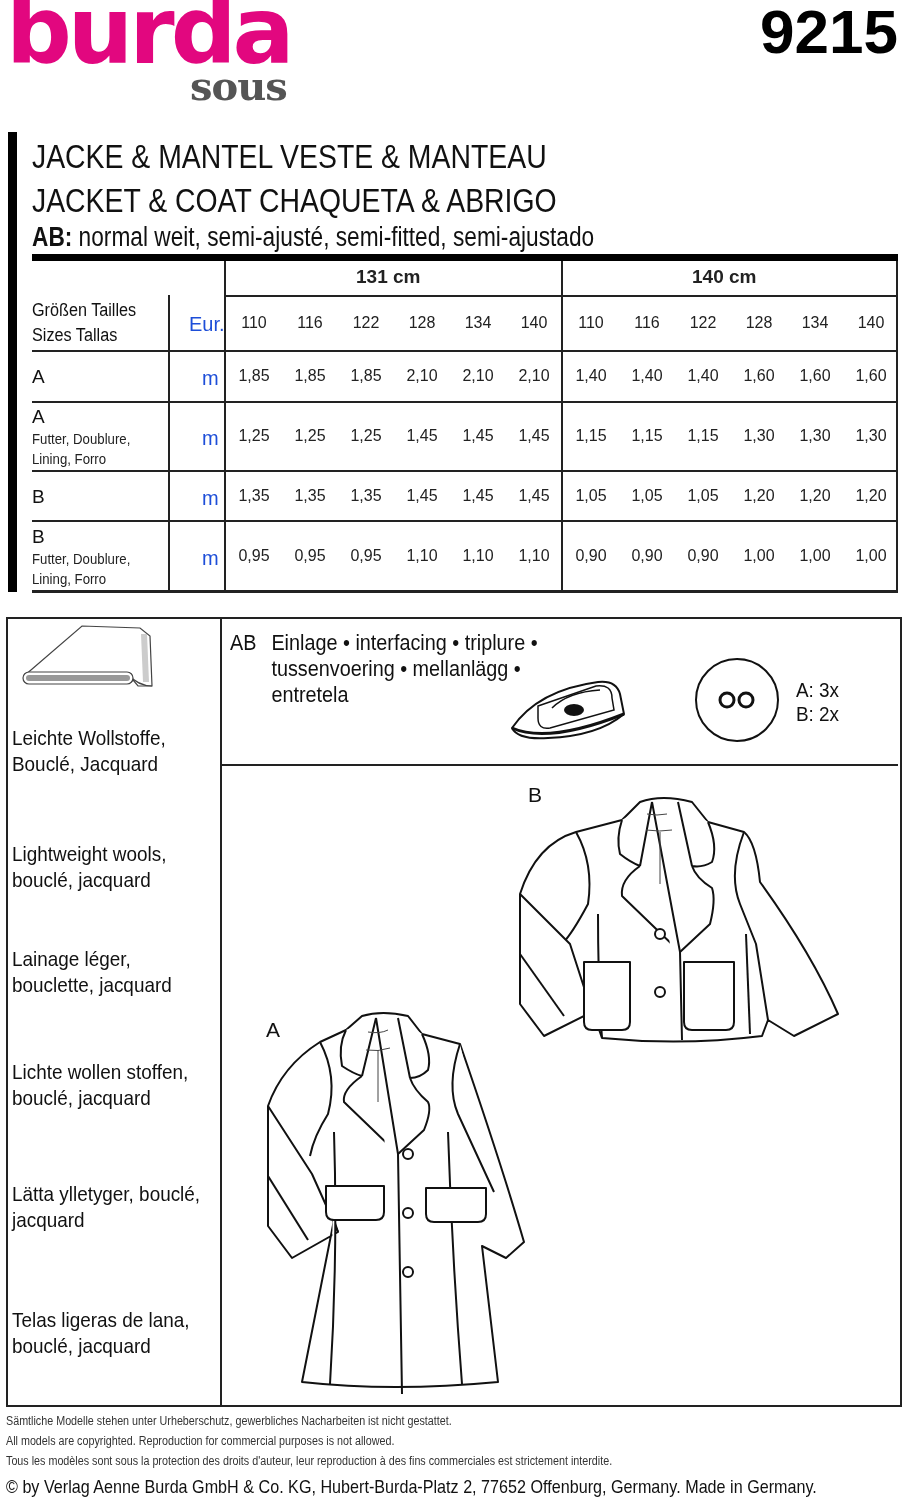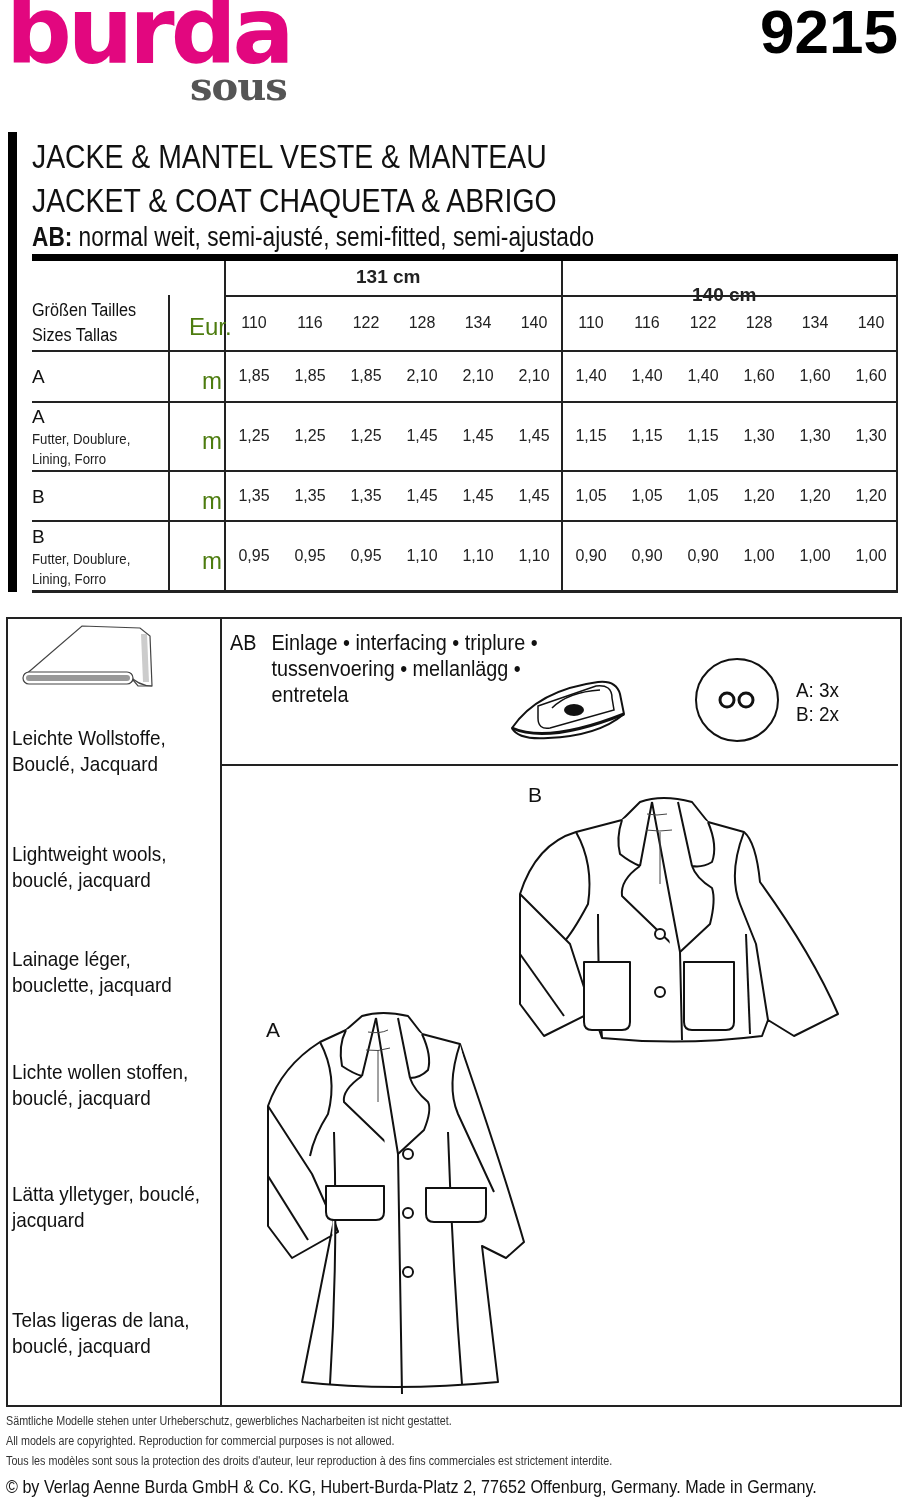--- a/index.html
+++ b/index.html
@@ -11,21 +11,21 @@
   .leftbar{left:8px;top:132px;width:9px;height:460px;background:#000;}
   .title{left:32px;font-family:"Liberation Sans Narrow","Liberation Sans",sans-serif;font-size:33px;line-height:1;color:#111;transform:scaleX(0.86);transform-origin:left top;white-space:nowrap;}
   .subtitle{left:32px;top:222px;font-size:27px;white-space:nowrap;transform:scaleX(0.84);transform-origin:left top;color:#111;}
   .subtitle b{font-weight:bold;}
   .topline{position:absolute;left:32px;top:254px;width:866px;height:7px;background:#000;}
   .grid-h{position:absolute;height:2px;background:#222;}
   .grid-v{position:absolute;width:2px;background:#222;}
   .cell{position:absolute;font-size:16px;text-align:center;width:56px;color:#222;}
   .rowlabel{position:absolute;left:32px;font-size:19px;color:#111;}
   .rowsub{position:absolute;left:32px;font-size:15px;color:#222;line-height:21px;transform:scaleX(0.88);transform-origin:left top;white-space:nowrap;}
-  .unit{position:absolute;left:202px;font-size:24px;color:#4d7c0f;}
+  .unit{position:absolute;left:202px;font-size:20px;color:#1d4ed8;}
   .hdr{position:absolute;font-size:19px;font-weight:bold;color:#222;}
   .box{position:absolute;border:2px solid #222;}
   .ftext{position:absolute;left:12px;font-size:21px;line-height:26px;color:#111;transform:scaleX(0.9);transform-origin:left top;white-space:nowrap;}
   .notions{position:absolute;left:230px;top:630px;font-size:22px;line-height:26px;transform:scaleX(0.9);transform-origin:left top;white-space:nowrap;}
   .notions .ab{display:inline-block;width:46px;}
   .btn-count{position:absolute;left:796px;top:678px;font-size:21px;line-height:24px;transform:scaleX(0.9);transform-origin:left top;}
   .vlabel{position:absolute;font-size:21px;color:#111;}
   .legal{position:absolute;left:6px;font-size:12.5px;color:#333;white-space:nowrap;transform:scaleX(0.86);transform-origin:left top;}
   .copy{position:absolute;left:6px;top:1476px;font-size:19px;color:#111;white-space:nowrap;transform:scaleX(0.85);transform-origin:left top;}
 </style>
@@ -51,21 +51,21 @@
   <div class="grid-h" style="left:32px;top:470px;width:866px"></div>
   <div class="grid-h" style="left:32px;top:520px;width:866px"></div>
   <div class="grid-h" style="left:32px;top:590px;width:866px;height:3px"></div>
 
   <div class="grid-v" style="left:168px;top:295px;height:296px"></div>
   <div class="grid-v" style="left:224px;top:261px;height:330px"></div>
   <div class="grid-v" style="left:561px;top:261px;height:330px"></div>
   <div class="grid-v" style="left:896px;top:261px;height:330px"></div>
 
   <div class="hdr" style="left:356px;top:266px">131 cm</div>
-  <div class="hdr" style="left:692px;top:284px">140 cm</div>
+  <div class="hdr" style="left:692px;top:266px">140 cm</div>
 
   <div class="rowlabel" style="top:300px;font-size:18px;transform:scaleX(0.9);transform-origin:left top;white-space:nowrap">Größen  Tailles</div>
   <div class="rowlabel" style="top:325px;font-size:18px;transform:scaleX(0.9);transform-origin:left top;white-space:nowrap">Sizes  Tallas</div>
   <div class="unit" style="left:189px;top:313px">Eur.</div>
 
   <div id="size-cells">
       <div class="cell" style="left: 226px; top: 314px;">110</div>
       <div class="cell" style="left: 282px; top: 314px;">116</div>
       <div class="cell" style="left: 338px; top: 314px;">122</div>
       <div class="cell" style="left: 394px; top: 314px;">128</div>

